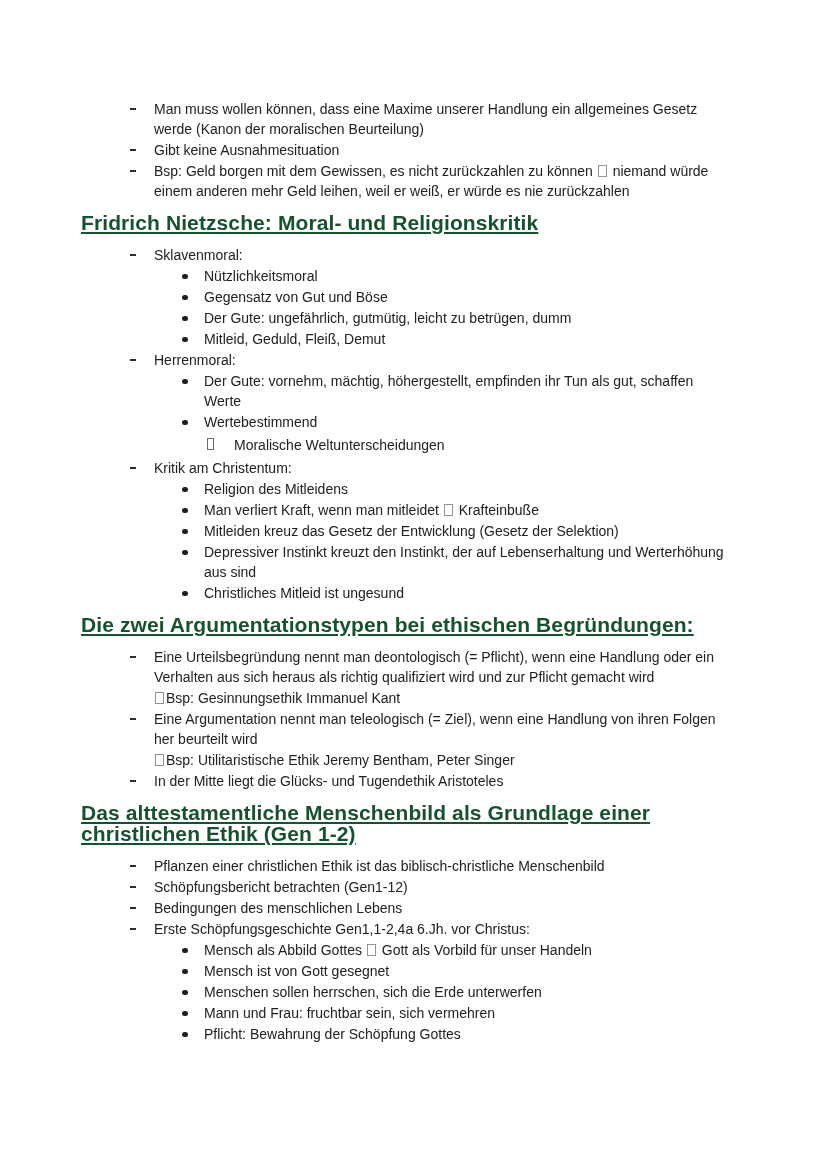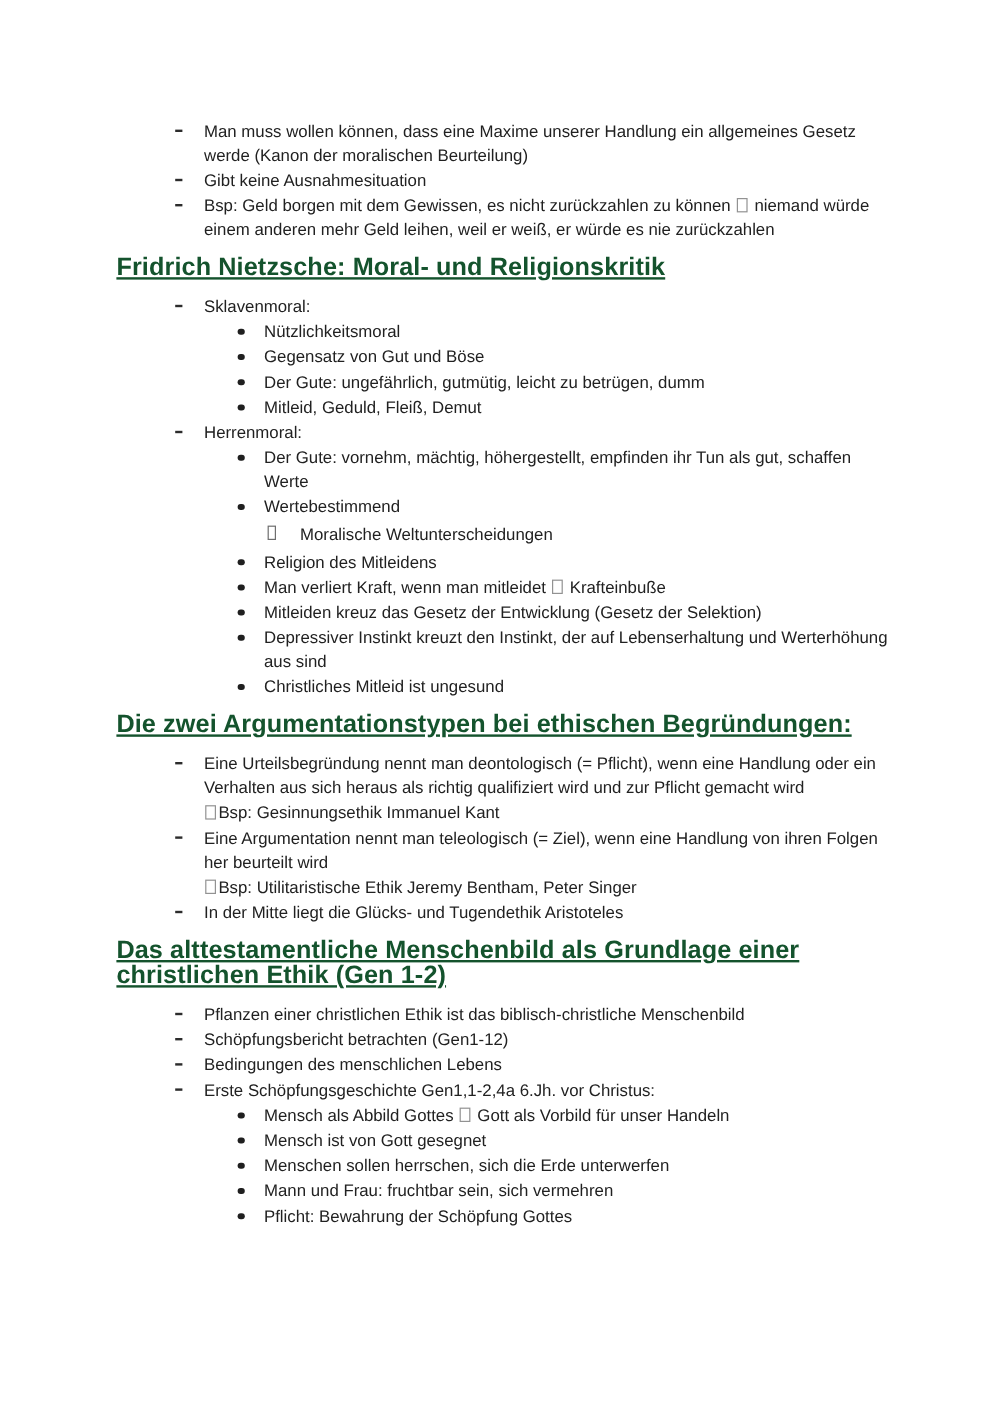--- a/index.html
+++ b/index.html
@@ -5,21 +5,21 @@
   html,body{margin:0;padding:0;background:#ffffff;}
   .page{
     position:relative;
     width:828px;height:1169px;
     background:#ffffff;
     overflow:hidden;
     font-family:"Liberation Sans", sans-serif;
     color:#212121;
   }
   .content{
-    position:absolute;left:97px;top:99px;width:648px;
+    position:absolute;left:81px;top:99px;width:648px;
     font-size:14px;line-height:20px;
   }
   h2.doc-heading{
     font-size:21px;font-weight:700;line-height:21px;
     margin:11px 0 12px 0;
     text-decoration:underline;
     text-underline-offset:2px;
     letter-spacing:0.1px;
     color:#14532d;
   }
@@ -91,20 +91,24 @@
           <span class="marker"></span>
           <span class="li-text">Der Gute: vornehm, mächtig, höhergestellt, empfinden ihr Tun als gut, schaffen Werte</span>
         </div>
       <div class="li l2">
           <span class="marker"></span>
           <span class="li-text">Wertebestimmend</span>
         </div>
       <div class="li l3">
           <span class="marker"></span>
           <span class="li-text">Moralische Weltunterscheidungen</span>
+        </div>
+      <div class="li l1">
+          <span class="marker"></span>
+          <span class="li-text">Kritik am Christentum:</span>
         </div>
       <div class="li l2">
           <span class="marker"></span>
           <span class="li-text">Religion des Mitleidens</span>
         </div>
       <div class="li l2">
           <span class="marker"></span>
           <span class="li-text">Man verliert Kraft, wenn man mitleidet <span class="tofu-box"></span> Krafteinbuße</span>
         </div>
       <div class="li l2">

